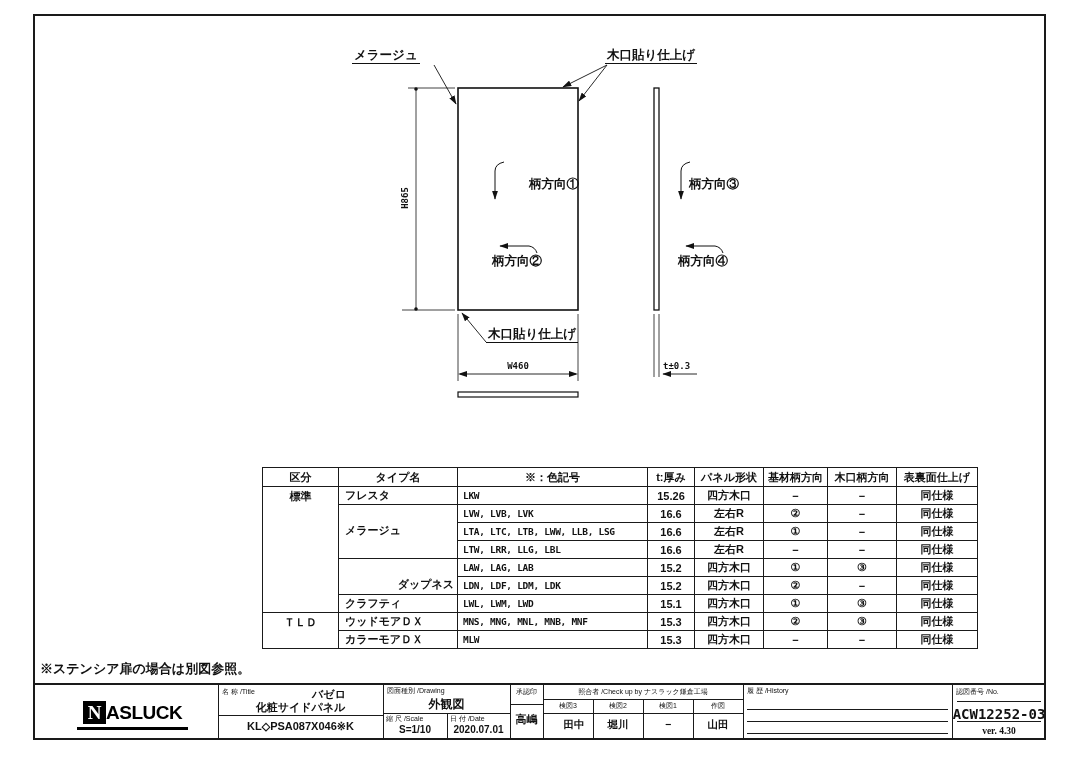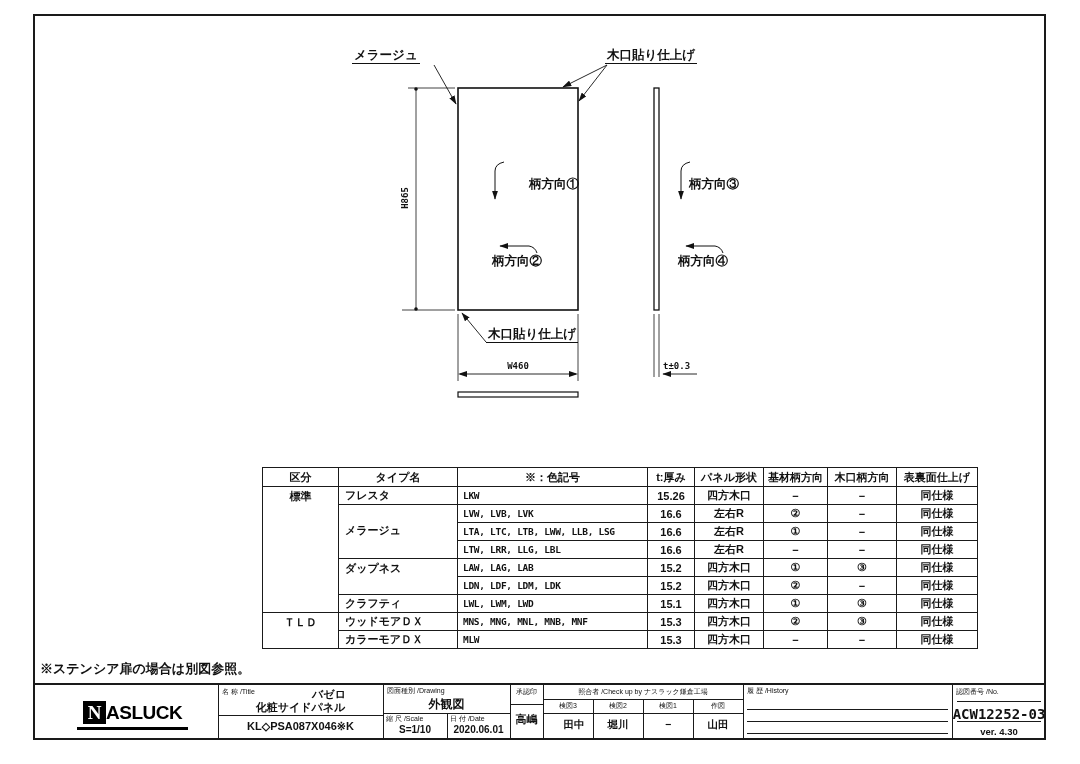--- a/index.html
+++ b/index.html
@@ -169,21 +169,21 @@
       </tr>
       <tr>
         <td class="code">LTW, LRR, LLG, LBL</td>
         <td>16.6</td>
         <td>左右R</td>
         <td>−</td>
         <td>−</td>
         <td>同仕様</td>
       </tr>
       <tr>
-        <td rowspan="2" class="lft" style="vertical-align:top;padding-top:2px;">ダップネス</td>
+        <td rowspan="2" class="lft" style="vertical-align:top;padding-top:18px;text-align:right;">ダップネス</td>
         <td class="code">LAW, LAG, LAB</td>
         <td>15.2</td>
         <td>四方木口</td>
         <td>①</td>
         <td>③</td>
         <td>同仕様</td>
       </tr>
       <tr>
         <td class="code">LDN, LDF, LDM, LDK</td>
         <td>15.2</td>
@@ -245,21 +245,21 @@
     <div class="hseg" style="left:183px;top:30px;width:165px;"></div>
     <div class="val ctr" style="left:183px;top:35px;width:165px;font-size:11px;">KL◇PSA087X046※K</div>
 
     <div class="tiny" style="left:352px;top:2px;">図面種別 /Drawing</div>
     <div class="val ctr" style="left:348px;top:11px;width:127px;font-size:12px;">外観図</div>
     <div class="hseg" style="left:348px;top:28px;width:127px;"></div>
     <div class="vline" style="left:412px;top:28px;height:27px;"></div>
     <div class="tiny" style="left:351px;top:30px;">縮 尺 /Scale</div>
     <div class="val ctr" style="left:348px;top:39px;width:64px;font-size:10px;">S=1/10</div>
     <div class="tiny" style="left:415px;top:30px;">日 付 /Date</div>
-    <div class="val ctr" style="left:412px;top:39px;width:63px;font-size:10px;">2020.06.01</div>
+    <div class="val ctr" style="left:412px;top:39px;width:63px;font-size:10px;">2020.07.01</div>
 
     <div class="tiny ctr" style="left:475px;top:3px;width:33px;">承認印</div>
     <div class="hseg" style="left:475px;top:19px;width:33px;"></div>
     <div class="val ctr" style="left:475px;top:27px;width:33px;font-size:11px;">高嶋</div>
 
     <div class="tiny ctr" style="left:508px;top:3px;width:200px;">照合者 /Check up by ナスラック鎌倉工場</div>
     <div class="hseg" style="left:508px;top:14px;width:200px;"></div>
     <div class="hseg" style="left:508px;top:28px;width:200px;"></div>
     <div class="vline" style="left:558px;top:14px;height:41px;"></div>
     <div class="vline" style="left:608px;top:14px;height:41px;"></div>
@@ -275,16 +275,16 @@
 
     <div class="tiny" style="left:712px;top:2px;">履 歴 /History</div>
     <div class="hseg" style="left:712px;top:24px;width:201px;height:1px;"></div>
     <div class="hseg" style="left:712px;top:36px;width:201px;height:1px;"></div>
     <div class="hseg" style="left:712px;top:48px;width:201px;height:1px;"></div>
 
     <div class="tiny" style="left:921px;top:3px;">認図番号 /No.</div>
     <div class="hseg" style="left:922px;top:16px;width:84px;height:1px;"></div>
     <div class="val ctr" style="left:917px;top:21px;width:94px;font-size:14px;font-family:'DejaVu Sans Mono',monospace;">ACW12252-03</div>
     <div class="hseg" style="left:922px;top:36px;width:84px;height:1px;"></div>
-    <div class="val ctr" style="left:917px;top:41px;width:94px;font-size:9.5px;">ver. 4.30</div>
+    <div class="val ctr" style="left:917px;top:41px;width:94px;font-size:9.5px;font-family:Liberation Serif, serif;">ver. 4.30</div>
   </div>
 
 </div>
 
 </body></html>

